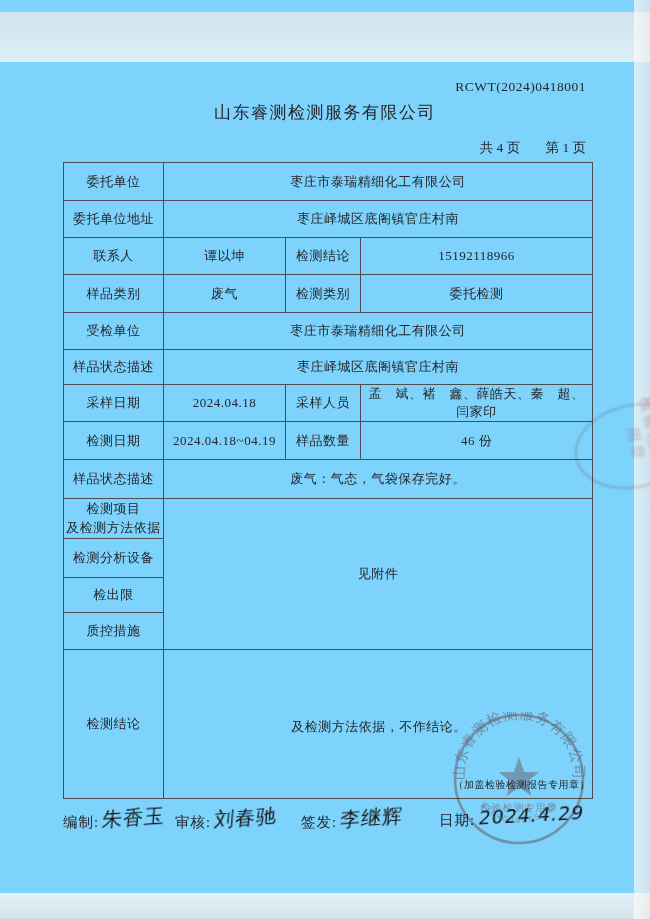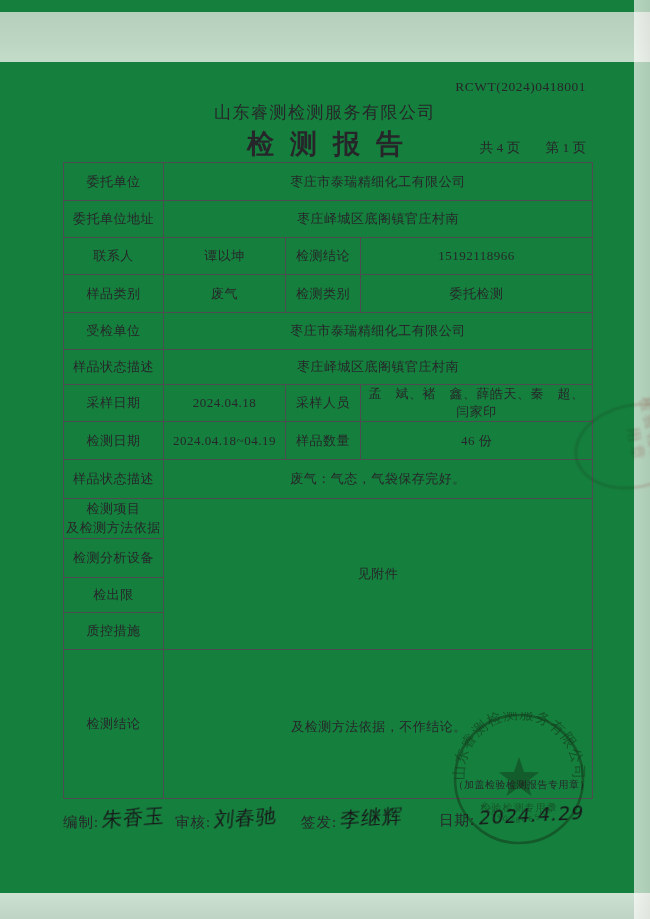--- a/index.html
+++ b/index.html
@@ -1,18 +1,18 @@
 <!DOCTYPE html>
 <html><head>
 <meta charset="utf-8">
 <style>
   html,body{margin:0;padding:0;background:#e8e7e4;}
   .page{
     position:relative;width:650px;height:919px;margin:0 auto;
-    background:#15803d;overflow:hidden;
+    background:#7dd3fc;overflow:hidden;
     font-family:"Liberation Serif","DejaVu Serif",serif;
     color:#26262a;
   }
   
   .band{position:absolute;pointer-events:none;}
   .band-top{left:0;top:12px;width:100%;height:50px;background:linear-gradient(180deg,#eceae7 0%,#f4f2ef 60%,#fcfbf9 100%);opacity:.75;}
   .band-bottom{left:0;bottom:0;width:100%;height:26px;background:linear-gradient(0deg,#e9e8e5 0%,#f5f4f1 70%,#fcfbf9 100%);opacity:.8;}
   .band-right{right:0;top:0;width:16px;height:100%;background:linear-gradient(270deg,#edebe8 0%,#fcfbf9 100%);opacity:.7;}
 
   .report-no{position:absolute;top:79px;right:64px;font-size:13.5px;letter-spacing:.5px;}
@@ -68,21 +68,20 @@
 <body>
 
 <div class="page">
 
   <div class="band band-top"></div>
   <div class="band band-bottom"></div>
   <div class="band band-right"></div>
 
   <div class="report-no">RCWT(2024)0418001</div>
   <div class="company-name">山东睿测检测服务有限公司</div>
-  <div class="doc-title">检测报告</div>
   <div class="page-info">
     <span>共 4 页</span>
     <span>第 1 页</span>
   </div>
 
   <table class="report">
     <colgroup>
         <col style="width:100px">
         <col style="width:122px">
         <col style="width:75px">

